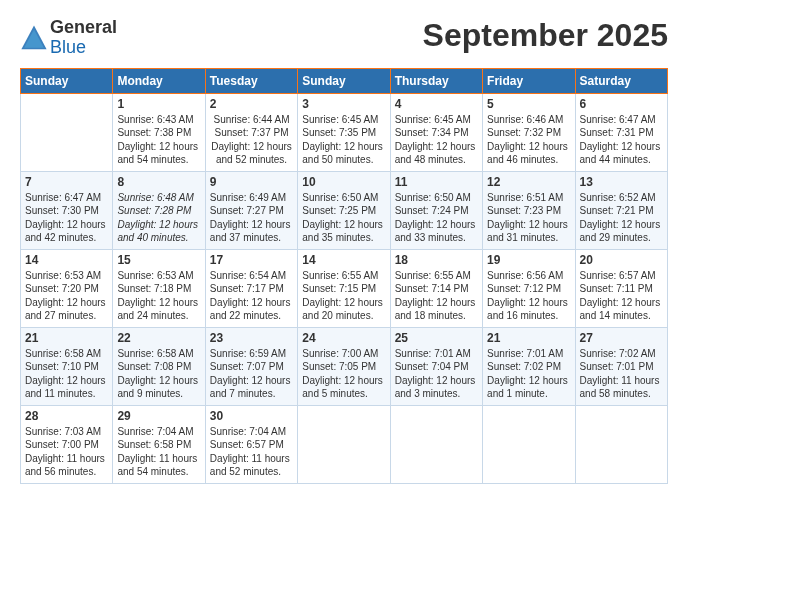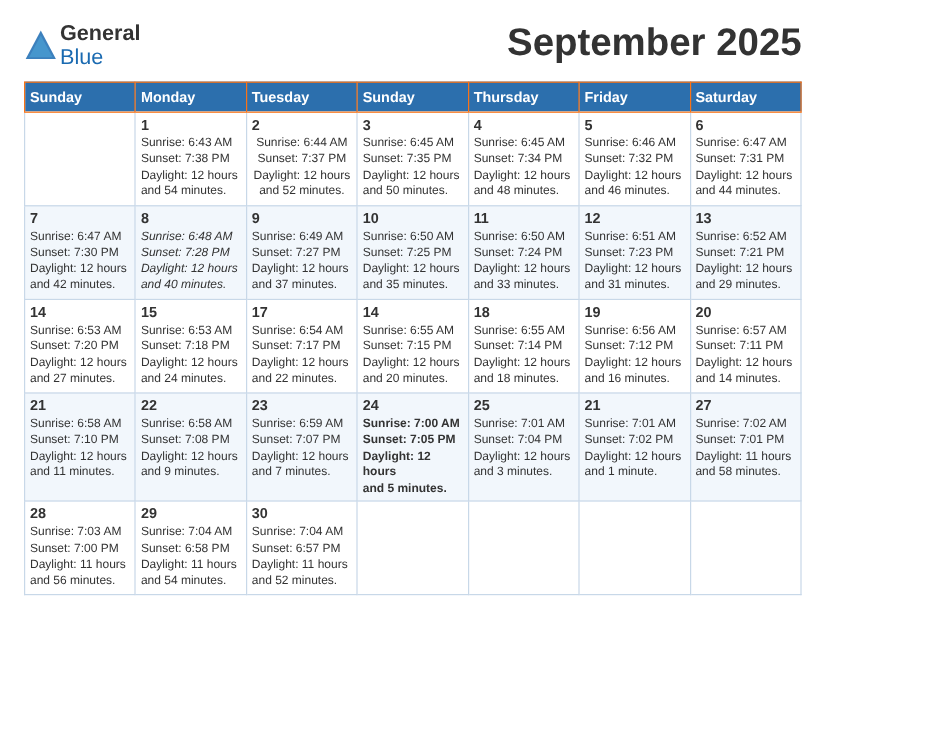--- a/index.html
+++ b/index.html
@@ -295,21 +295,21 @@
           </td>
           <td>
             <span class="day-number">23</span>
             <div class="cell-content" style="white-space: pre-line;">Sunrise: 6:59 AM
 Sunset: 7:07 PM
 Daylight: 12 hours
 and 7 minutes.</div>
           </td>
           <td>
             <span class="day-number">24</span>
-            <div class="cell-content" style="white-space: pre-line; font-weight: bold;">Sunrise: 7:00 AM
+            <div class="cell-content" style="white-space: pre-line;">Sunrise: 7:00 AM
 Sunset: 7:05 PM
 Daylight: 12 hours
 and 5 minutes.</div>
           </td>
           <td>
             <span class="day-number">25</span>
             <div class="cell-content" style="white-space: pre-line;">Sunrise: 7:01 AM
 Sunset: 7:04 PM
 Daylight: 12 hours
 and 3 minutes.</div>

